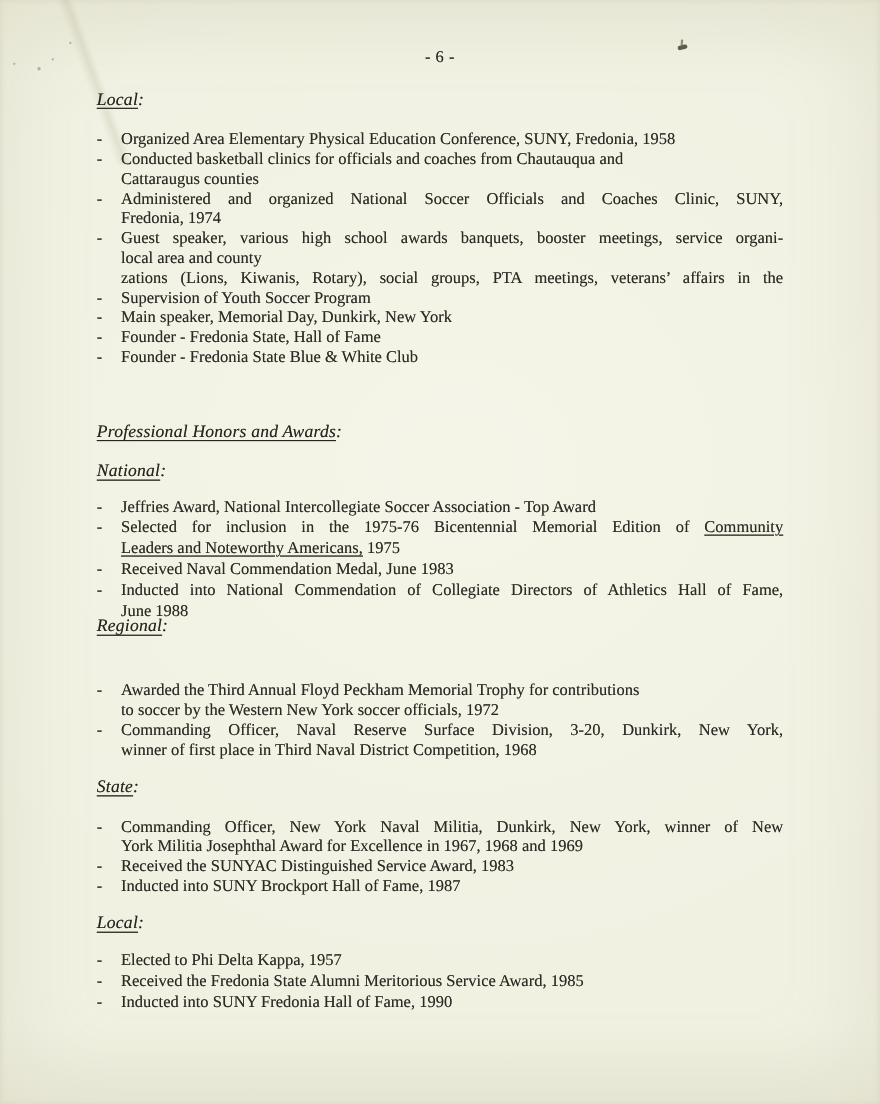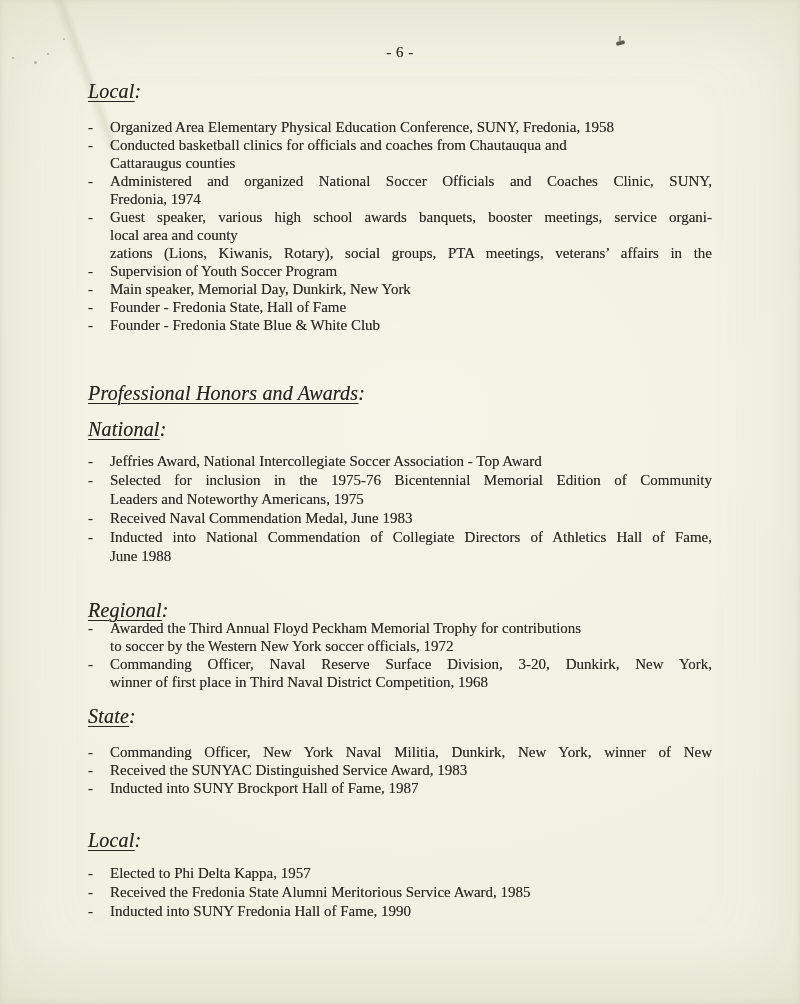--- a/index.html
+++ b/index.html
@@ -31,34 +31,34 @@
   .sp4{left:63px;top:38px;width:2px;height:2px;}
   .smudge{position:absolute;left:616px;top:41px;width:9px;height:4px;background:#5e5d4c;border-radius:2px;transform:rotate(-14deg);}
   .smudge::before{content:"";position:absolute;left:4px;top:-5px;width:2px;height:5px;background:rgba(110,108,88,.75);transform:rotate(18deg);}
 
   .pagenum{
     position:absolute;top:44px;left:0;width:100%;
     text-align:center;font-size:15px;line-height:16px;letter-spacing:.5px;
   }
   .h{
     position:absolute;left:88px;
-    font-style:italic;font-size:20px;line-height:20px;color:#26251f;
+    font-style:italic;font-size:16px;line-height:20px;color:#26251f;
     letter-spacing:.2px;white-space:nowrap;
   }
   .hu{text-decoration:underline;text-underline-offset:3px;text-decoration-thickness:1.2px;}
 
   ul.blist{position:absolute;left:88px;width:624px;margin:0;padding:0;list-style:none;font-size:15px;}
   li.bi{display:grid;grid-template-columns:22px 602px;}
   .dash{display:block;}
   .lines{display:block;}
   .line{display:block;}
   .l18{line-height:18px;}
   .l19{line-height:19px;}
   .jl{text-align:justify;text-align-last:justify;}
-  .u{text-underline-offset:2px;text-decoration-thickness:1px;}
+  .u{text-decoration:underline;text-underline-offset:2px;text-decoration-thickness:1px;}
 </style>
 </head>
 <body>
 
 <div class="page">
   <div class="crease"></div>
   <div class="speck sp1"></div>
   <div class="speck sp2"></div>
   <div class="speck sp3"></div>
   <div class="speck sp4"></div>
@@ -149,21 +149,21 @@
     </li>
     <li class="bi">
       <span class="dash">-</span>
       <span class="lines">
         <span class="line jl">Inducted into National Commendation of Collegiate Directors of Athletics Hall of Fame,</span>
         <span class="line">June 1988</span>
       </span>
     </li>
   </ul>
 
-  <div class="h" style="top:600px"><span class="hu">Regional</span><span>:</span></div>
+  <div class="h" style="top:560px"><span class="hu">Regional</span><span>:</span></div>
 
   <ul class="blist l18" style="top:619px">
     <li class="bi">
       <span class="dash">-</span>
       <span class="lines">
         <span class="line">Awarded the Third Annual Floyd Peckham Memorial Trophy for contributions</span>
         <span class="line">to soccer by the Western New York soccer officials, 1972</span>
       </span>
     </li>
     <li class="bi">
@@ -175,20 +175,21 @@
     </li>
   </ul>
 
   <div class="h" style="top:706px"><span class="hu">State</span><span>:</span></div>
 
   <ul class="blist l18" style="top:743px">
     <li class="bi">
       <span class="dash">-</span>
       <span class="lines">
         <span class="line jl">Commanding Officer, New York Naval Militia, Dunkirk, New York, winner of New</span>
+        <span class="line">York Militia Josephthal Award for Excellence in 1967, 1968 and 1969</span>
       </span>
     </li>
     <li class="bi">
       <span class="dash">-</span>
       <span class="lines">
           <span class="line">Received the SUNYAC Distinguished Service Award, 1983</span>
         </span>
     </li>
     <li class="bi">
       <span class="dash">-</span>

